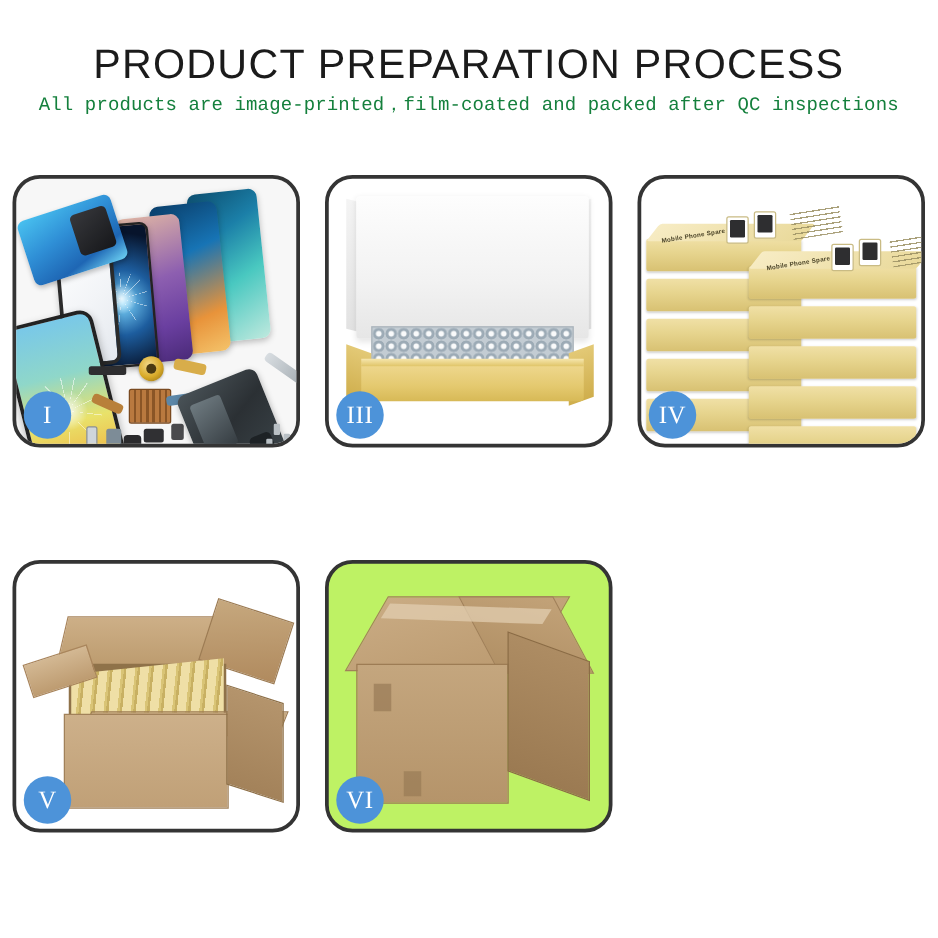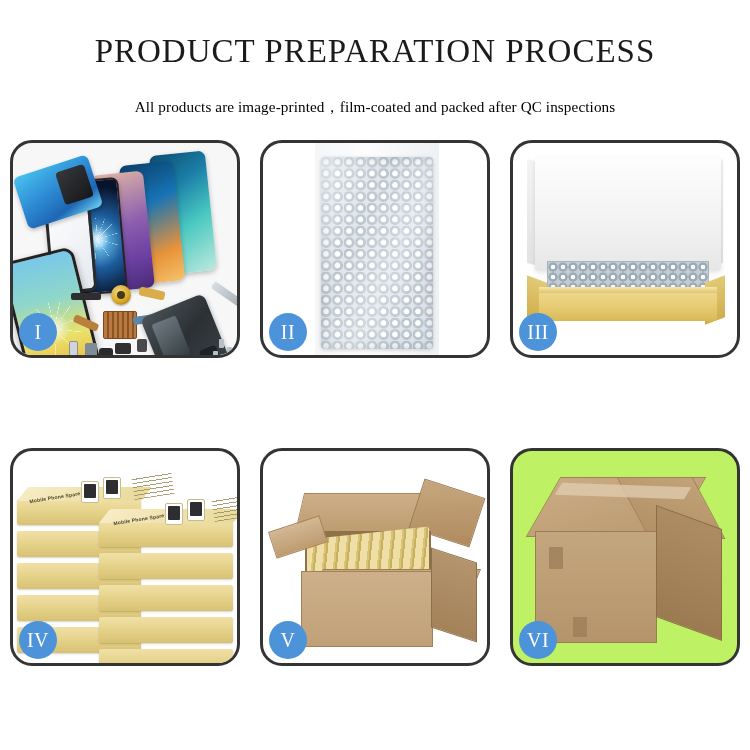--- a/index.html
+++ b/index.html
@@ -7,33 +7,33 @@
     width: 750px; height: 750px;
     background: #ffffff;
     font-family: "Liberation Sans", sans-serif;
     overflow: hidden;
   }
   .page { position: relative; width: 750px; height: 750px; background:#fff; }
 
   
   .header { width: 750px; padding-top: 34px; text-align: center; }
   .title {
-    font-family: Liberation Serif, serif;
+    font-family: Liberation Sans, sans-serif;
     font-size: 33px;
     letter-spacing: 1.0px;
     font-weight: 400;
     color: #1b1b1b;
     line-height: 1.05;
     white-space: nowrap;
   }
   .subtitle {
-    margin-top: 28px;
-    font-family: Liberation Serif, serif;
+    margin-top: 4px;
+    font-family: Liberation Mono, monospace;
     font-size: 15.2px;
-    color: #000000;
+    color: #15803d;
     letter-spacing: 0.1px;
     white-space: nowrap;
   }
 
   
   .grid {
     position: absolute;
     left: 10px; top: 140px;
     width: 730px;
     display: grid;
@@ -295,28 +295,20 @@
         <div class="part chip5"></div>
         <div class="back"></div>
         <div class="tweezer"></div>
         <div class="screw" style="left:206px; top:196px;"></div>
         <div class="screw" style="left:214px; top:204px;"></div>
         <div class="screw" style="left:200px; top:208px;"></div>
       </div>
       <div class="badge">I</div>
     </div>
 
-    <div class="panel p2">
-      <div class="scene">
-        <div class="bw-bg"></div>
-        <div class="bw"></div>
-        <div class="bw-sheen"></div>
-      </div>
-      <div class="badge">II</div>
-    </div>
 
     <div class="panel p3">
       <div class="scene">
         <div class="b3-lidL"></div>
         <div class="b3-lidR"></div>
         <div class="b3-lid"></div>
         <div class="b3-inner"></div>
         <div class="b3-fL"></div>
         <div class="b3-fR"></div>
         <div class="b3-front"></div>

